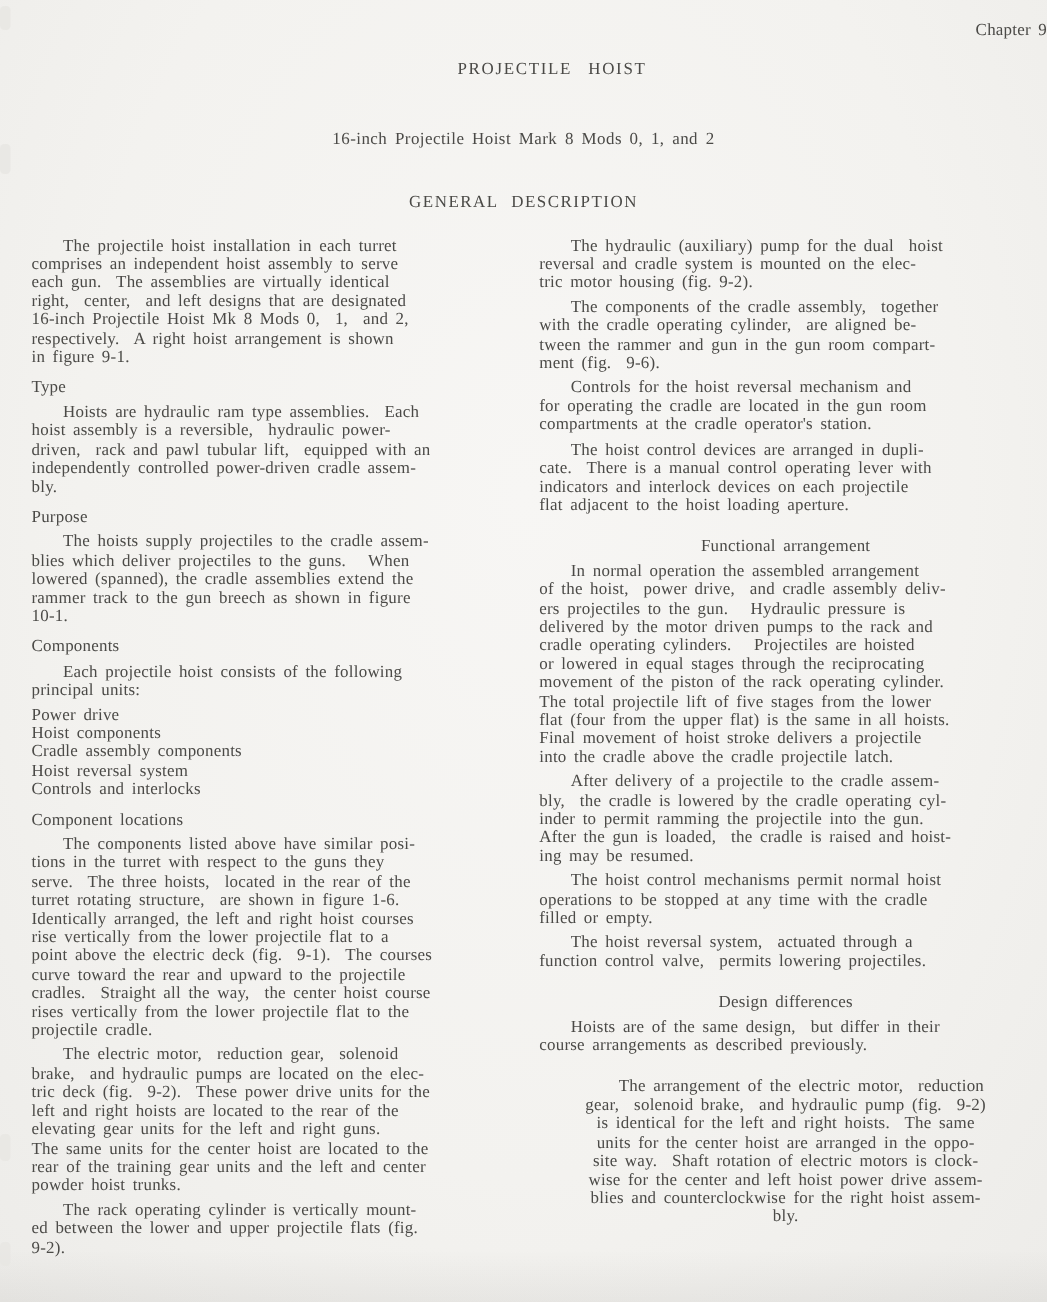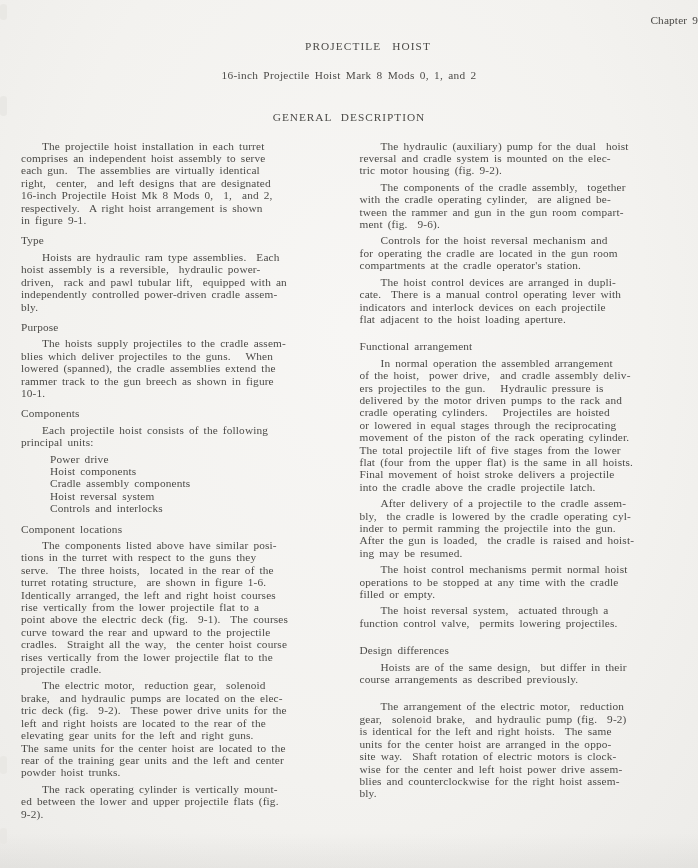--- a/index.html
+++ b/index.html
@@ -20,21 +20,21 @@
   }
   .scan-smudge{position:absolute;left:0;width:7px;border-radius:3px;background:#e7e6e2;opacity:.8;}
   .smudge-1{top:4px;height:16px;}
   .smudge-2{top:96px;height:20px;}
   .smudge-3{top:756px;height:18px;}
   .smudge-4{top:828px;height:16px;}
 
   .header{text-align:center;}
   .chapter{padding-top:14px;text-align:right;}
   .doc-title{margin-top:14px;letter-spacing:1.1px;word-spacing:7px;padding-left:38px;}
-  .doc-subtitle{margin-top:16px;letter-spacing:0.3px;}
+  .doc-subtitle{margin-top:34px;letter-spacing:0.3px;}
   .section-heading{margin-top:30px;letter-spacing:1px;word-spacing:5px;}
 
   .columns{
     display:flex;
     margin-top:12px;
     padding:0 10px 0 21px;
     gap:10px;
   }
   .col{flex:1 1 0;min-width:0;}
 
@@ -45,23 +45,22 @@
   }
   .heading{
     margin-top:8px;
     margin-bottom:1px;
     text-underline-offset:2px;
     text-decoration-thickness:0.8px;
   }
   .list{
     white-space:pre-wrap;
     margin-top:4px;
-    margin-left:29px;
   }
-  .gap-lg{margin-top:15px;}
+  .gap-lg{margin-top:15px;text-align:center;}
 
   .page-number{
     position:absolute;
     top:844px;
     right:36px;
     margin-top:44px;
   }
 </style>
 </head>
 <body>

